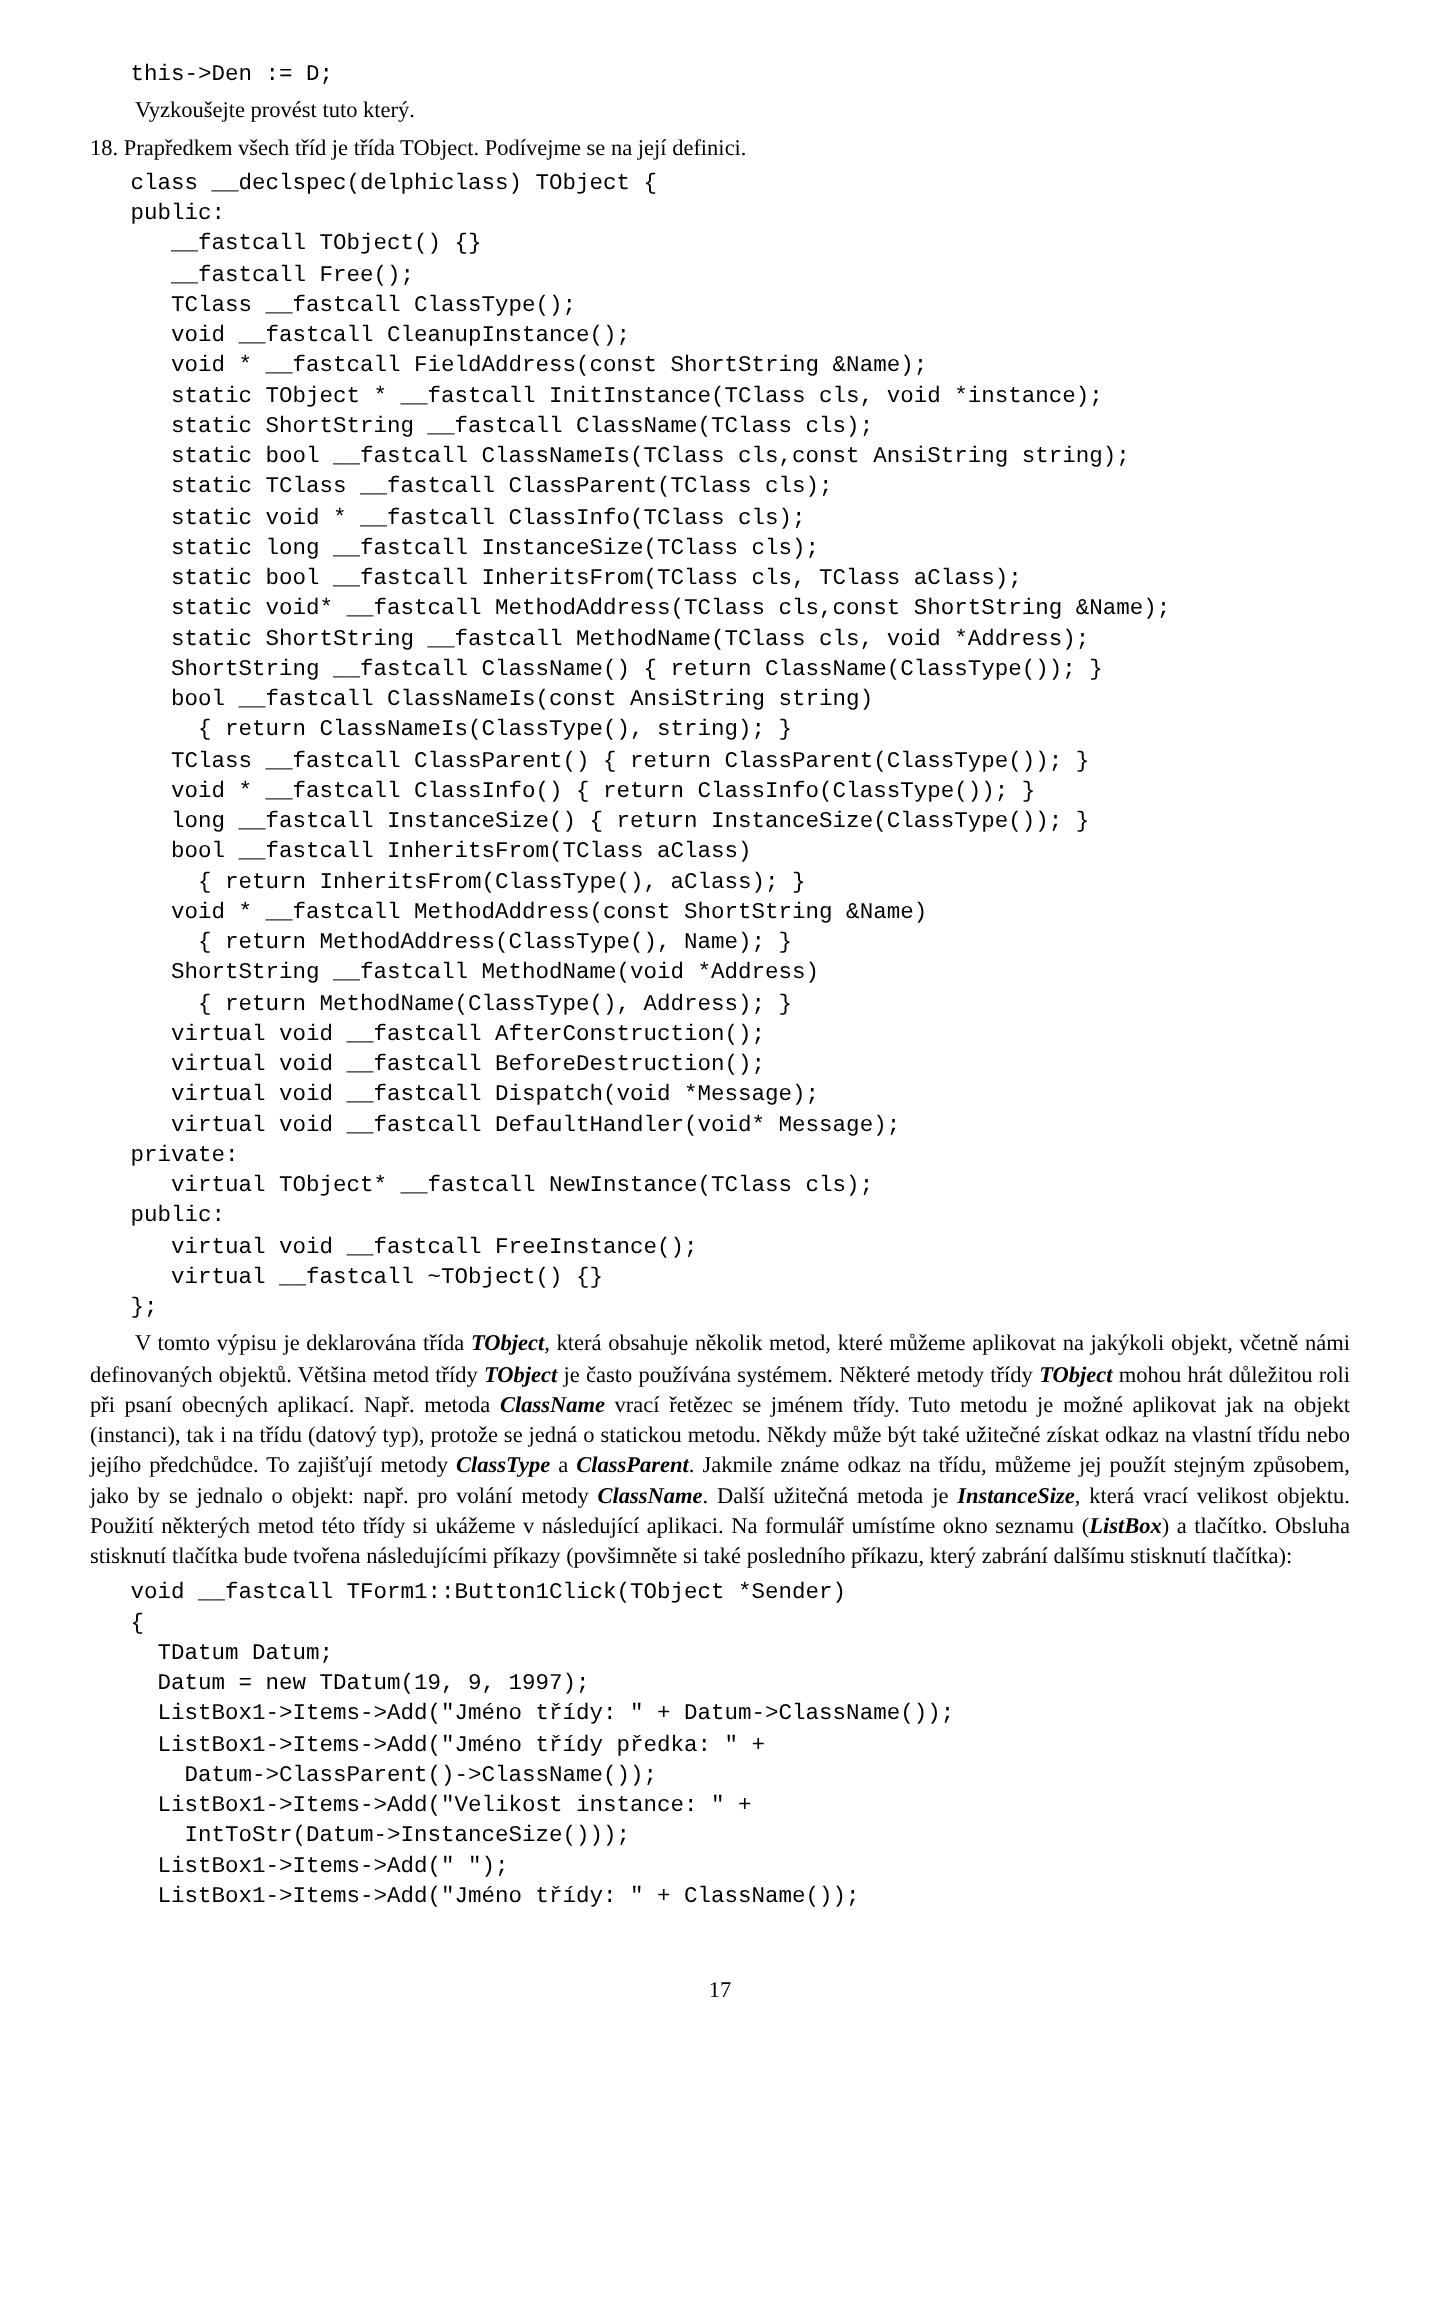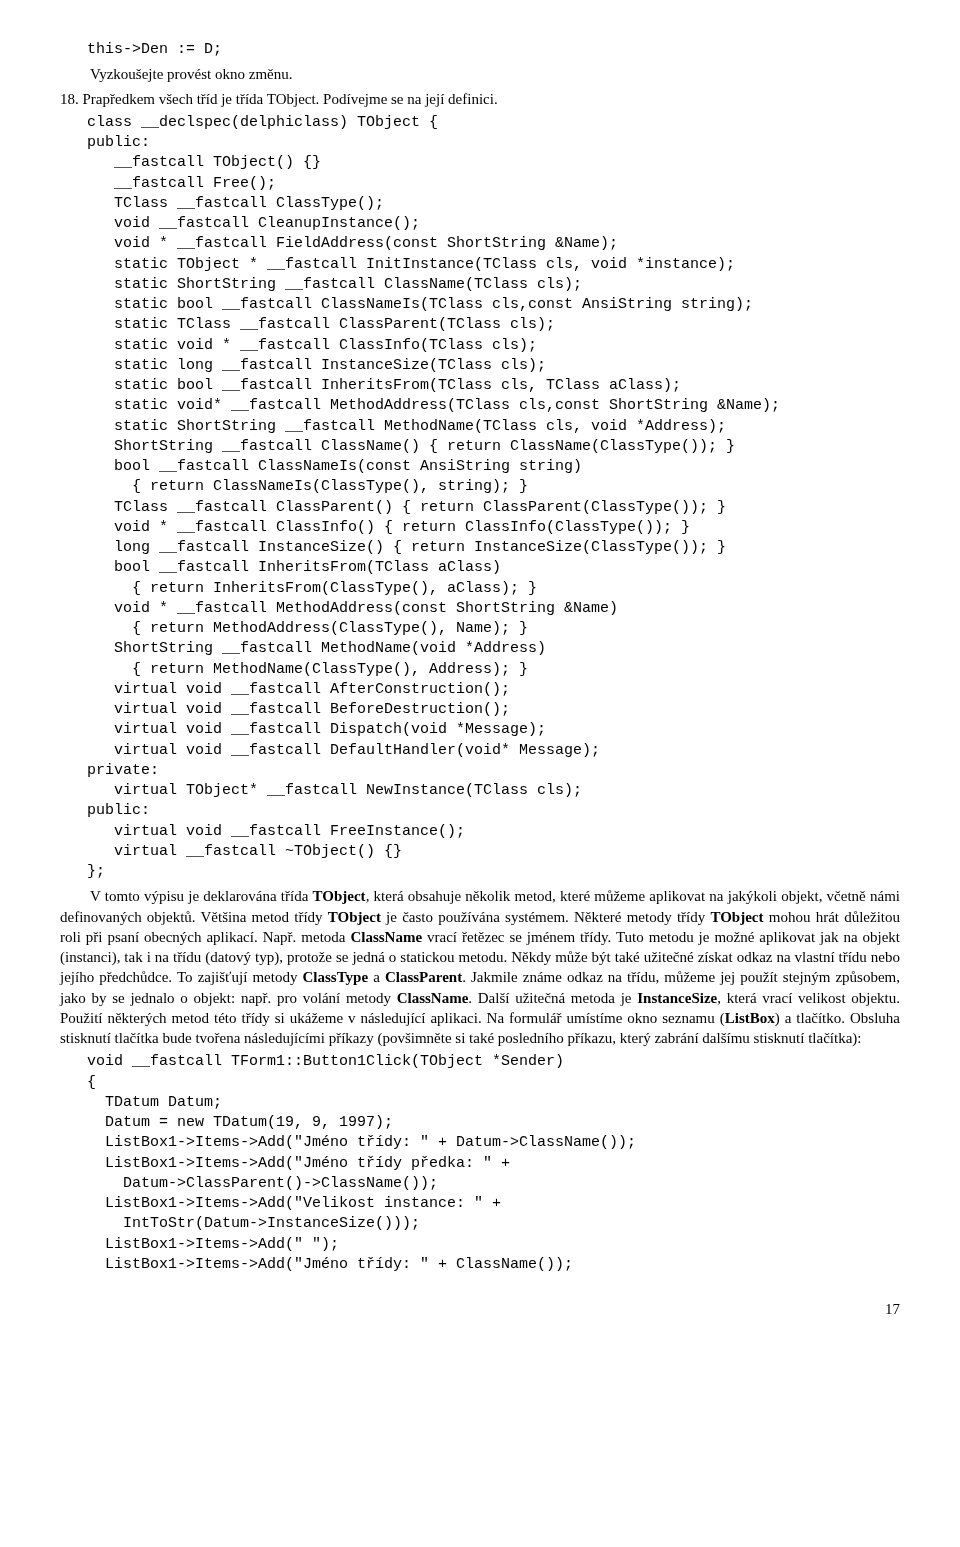--- a/index.html
+++ b/index.html
@@ -21,32 +21,32 @@
   }
   .para {
     text-align: justify;
     margin: 4px 0;
   }
   .indent {
     display: inline-block;
     width: 30px;
   }
   .page-num {
-    text-align: right;
-    margin-top: 24px;
+    text-align: center;
+    margin-top: 42px;
     font-size: 15px;
   }
-  b { font-weight: bold; }
+  b { font-weight: bold; font-style: italic; }
 </style>
 </head>
 <body>
 
 <div class="code">   this-&gt;Den := D;</div>
 
-<div class="para"><span class="indent"></span><span>Vyzkoušejte provést okno změnu.</span></div>
+<div class="para"><span class="indent"></span><span>Vyzkoušejte provést tuto který.</span></div>
 
 <div class="para"><span>18.</span><span> Prapředkem všech tříd je třída TObject. Podívejme se na její definici.</span></div>
 
 <div class="code">   class __declspec(delphiclass) TObject {
    public:
       __fastcall TObject() {}
       __fastcall Free();
       TClass __fastcall ClassType();
       void __fastcall CleanupInstance();
       void * __fastcall FieldAddress(const ShortString &amp;Name);

